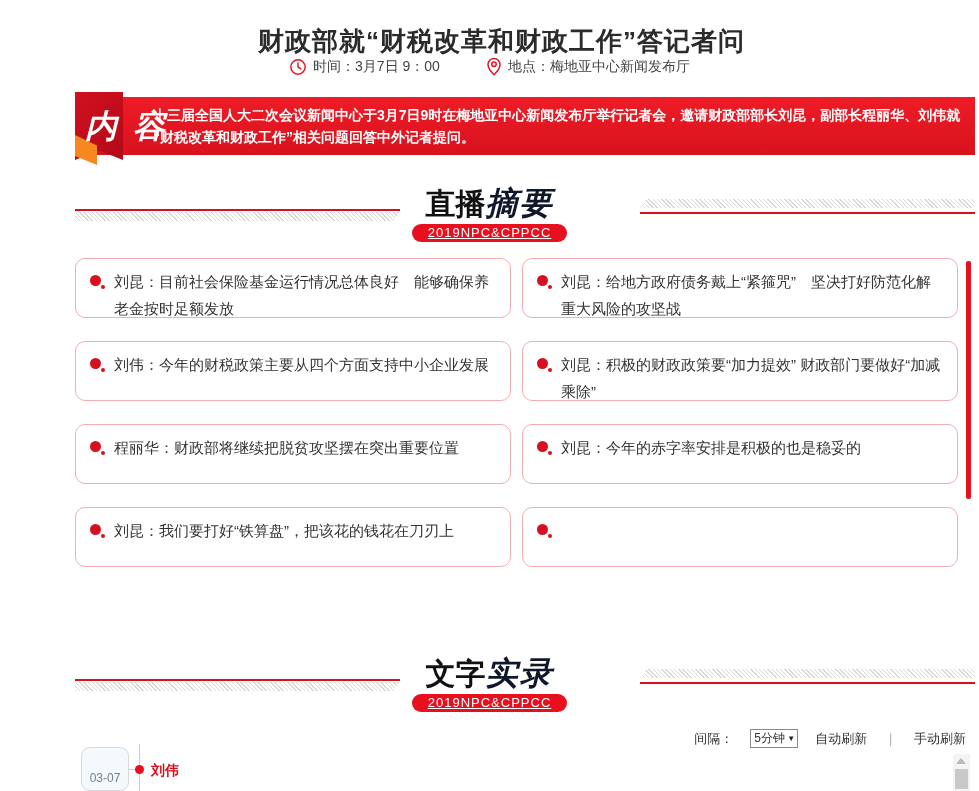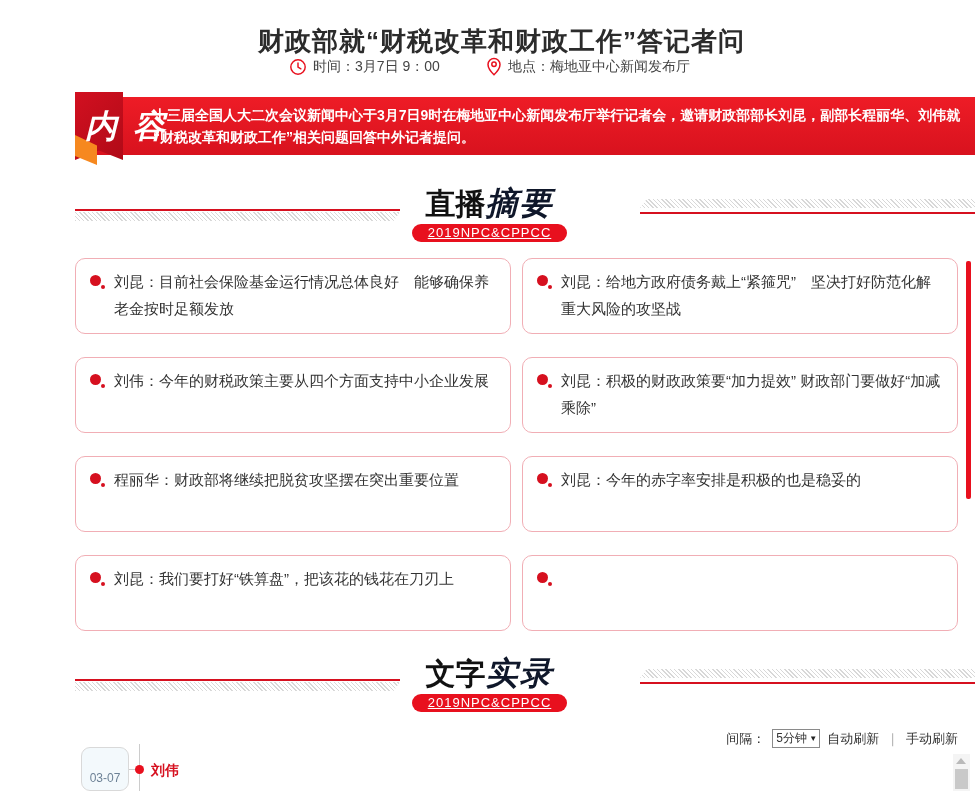--- a/index.html
+++ b/index.html
@@ -42,32 +42,32 @@
   .t-main{font-size:30px;font-weight:bold;color:#111;}
   .t-script{font-size:32px;font-weight:bold;color:#0f172a;font-style:italic;
             font-family:"DejaVu Serif","Liberation Serif",serif;letter-spacing:2px;}
   .sec-badge{position:absolute;left:0;top:37px;width:100%;text-align:center;}
   .sec-badge span{display:inline-block;background:#e8101e;color:#fff;font-size:13px;
                   padding:1px 16px 2px 16px;border-radius:11px;letter-spacing:1px;text-decoration:underline;}
 
   
   .cards{position:absolute;left:75px;top:258px;width:883px;
          display:grid;grid-template-columns:436px 436px;column-gap:11px;row-gap:23px;}
-  .card{position:relative;height:76px;background:#fff;border:1px solid #f1aeb5;border-radius:10px;
+  .card{position:relative;height:60px;background:#fff;border:1px solid #f1aeb5;border-radius:10px;
         box-sizing:border-box;padding:9px 16px 8px 38px;font-size:15px;line-height:27px;color:#333;cursor:pointer;}
   .card::before{content:"";position:absolute;z-index:-1;left:10px;top:12px;right:-5px;bottom:-5px;border-radius:10px;
         background:repeating-linear-gradient(45deg,#f0b9bf 0,#f0b9bf 1px,transparent 1px,transparent 3px);}
   .bullet{position:absolute;left:14px;top:16px;width:11px;height:11px;border-radius:50%;background:#d6101f;}
   .bullet::after{content:"";position:absolute;right:-4px;bottom:-3px;width:4px;height:4px;border-radius:50%;background:#d6101f;}
   .card p{margin:0;}
 
   .red-scrollbar{position:absolute;left:966px;top:261px;width:5px;height:238px;background:#e8101e;border-radius:2px;}
 
   
-  .controls{position:absolute;top:729px;right:21px;display:flex;align-items:center;gap:7px;
+  .controls{position:absolute;top:729px;right:13px;display:flex;align-items:center;gap:17px;
             font-size:13px;color:#333;}
   .select{display:inline-flex;align-items:center;justify-content:space-between;box-sizing:border-box;
           width:48px;height:19px;border:1px solid #8a8a8a;padding:0 2px 0 3px;background:#fff;cursor:pointer;font-size:12px;}
   .sel-val{display:inline-block;width:32px;overflow:hidden;white-space:nowrap;}
   .sel-arrow{font-size:8px;color:#222;}
   .ctl-link{color:#333;text-decoration:none;cursor:pointer;}
   .ctl-sep{color:#999;}
 
   
   .tl-box{position:absolute;left:81px;top:747px;width:48px;height:44px;box-sizing:border-box;

